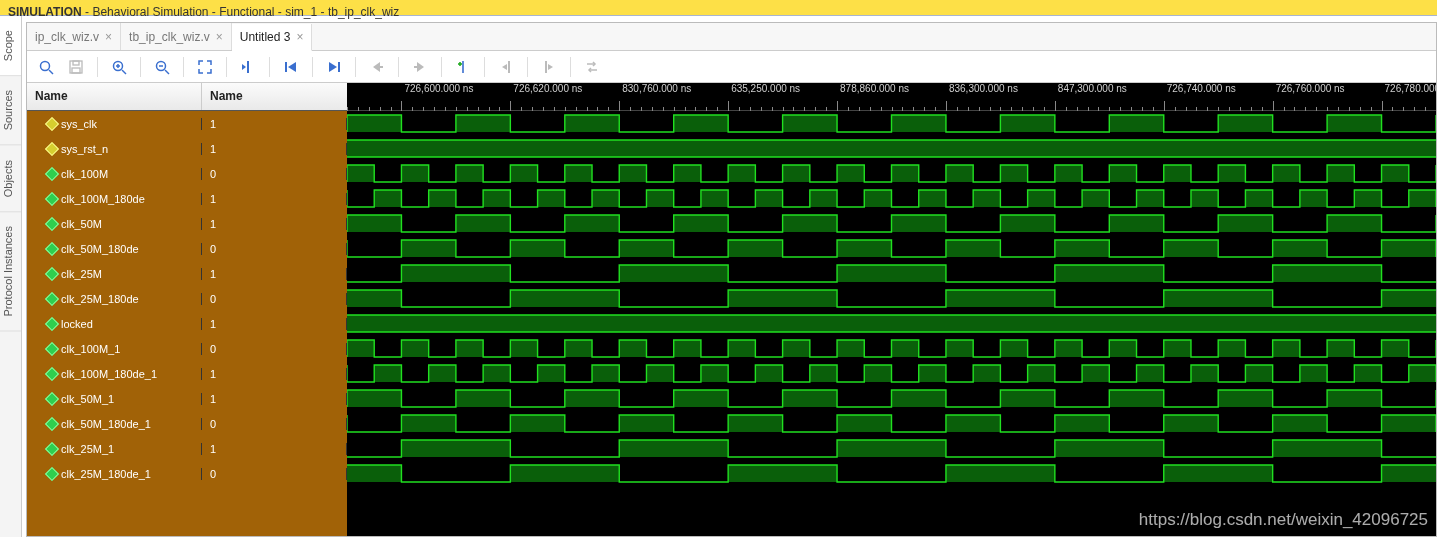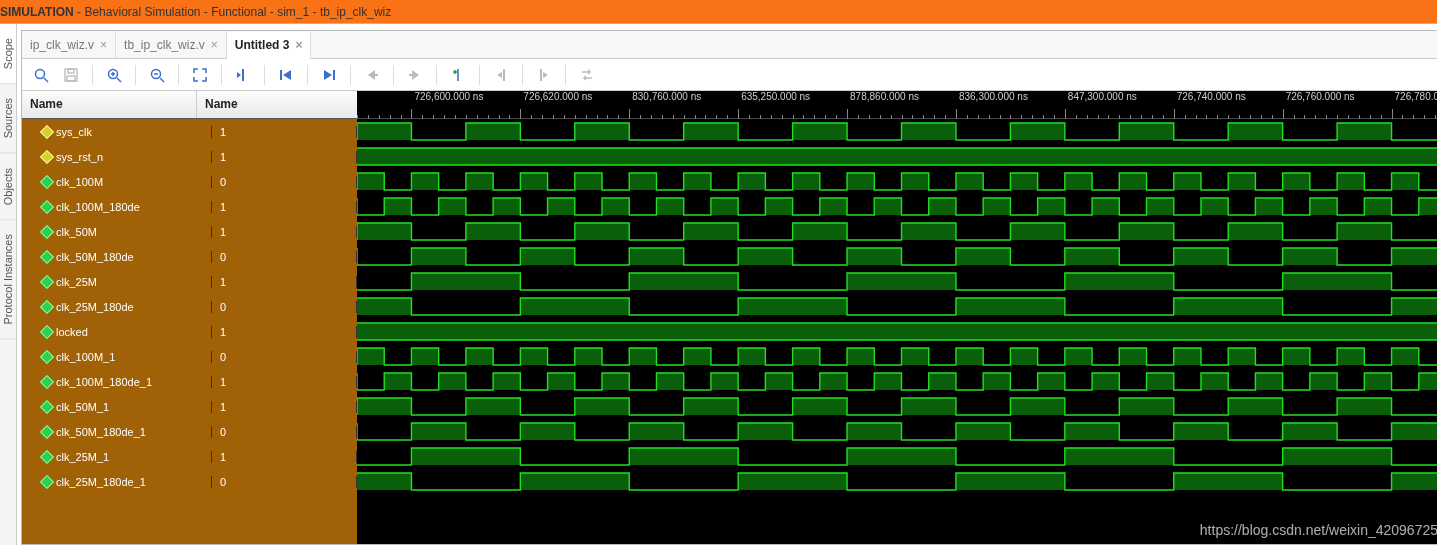--- a/index.html
+++ b/index.html
@@ -1,52 +1,52 @@
 <!DOCTYPE html>
 <html><head>
 <meta charset="utf-8">
 <style>
   * { box-sizing: border-box; margin: 0; padding: 0; font-family: Arial, sans-serif; }
   body { width: 1437px; height: 545px; background: #fff; overflow: hidden; font-size: 12px; }
-  .title-bar { background: #f97316; height: 24px; line-height: 24px; color: #333; border-bottom:1px solid #a8b5d0;}
+  .title-bar { background: #fde047; height: 16px; line-height: 24px; padding-left: 8px; color: #333; border-bottom:1px solid #a8b5d0;}
   .title-bar b { font-weight:bold; }
   .main-row { display:flex; height: 521px; }
   .side-tabs { width: 22px; background:#f4f4f4; border-right:1px solid #ccc; display:flex; flex-direction:column; }
   .side-tab { flex:0 0 auto; writing-mode: vertical-rl; transform: rotate(180deg); text-align:center; color:#555; padding:14px 2px; border-top:1px solid #ddd; cursor:pointer; font-size:11px;}
   .side-tab.sel { background:#fff; }
   .content { flex:1; display:flex; flex-direction:column; border:1px solid #bbb; margin:6px 0 0 4px; }
   .file-tabs { height:28px; background:#f7f7f7; display:flex; align-items:stretch; border-bottom:1px solid #ccc;}
   .file-tab { display:flex; align-items:center; padding:0 8px; border-right:1px solid #ddd; color:#777; gap:6px; cursor:pointer;}
-  .file-tab.active { background:#fff; color:#222; font-weight:bold; position:relative; top:1px; border-bottom:1px solid #fff;}
+  .file-tab.active { background:#fff; color:#222; font-weight:normal; position:relative; top:1px; border-bottom:1px solid #fff;}
   .file-tab .x { color:#999; font-size:12px; cursor:pointer;}
   .toolbar { height:32px; display:flex; align-items:center; gap:8px; padding:0 8px; border-bottom:1px solid #ccc; background:#fff;}
   .tool-btn { width:22px; height:22px; display:flex; align-items:center; justify-content:center; color:#3a6fcf; cursor:pointer; border-radius:2px;}
   .tool-btn svg { width:16px; height:16px; }
   .tool-btn.dis { color:#bbb; }
   .sep { width:1px; height:20px; background:#ddd; margin:0 2px;}
   .wave-area { flex:1; display:flex; min-height:0;}
   .sig-cols { display:flex; flex-direction:column; background:#a16207; }
   .hdr-row { display:flex; height:28px; background:linear-gradient(#fbfbfb,#e9e9e9); color:#222; font-weight:bold; border-bottom:1px solid #555;}
   .hdr-name { width:175px; padding:6px 8px; border-right:1px solid #ccc;}
   .hdr-val { width:145px; padding:6px 8px;}
   .sig-rows { overflow:hidden; }
   .sig-row { display:flex; height:25px; color:#fff; align-items:center; font-size:11px;}
-  .sig-name { width:190px; padding-left:20px; border-right:1px solid #333; display:flex; align-items:center; gap:4px; white-space:nowrap;}
+  .sig-name { width:175px; padding-left:20px; border-right:1px solid #333; display:flex; align-items:center; gap:4px; white-space:nowrap;}
   .sig-val  { width:145px; padding-left:8px; border-right:1px solid #333;}
   .pin-icon { display:inline-block; width:10px; height:10px; background:#2fcf4f; border:1px solid #8fff9f; transform:rotate(45deg);}
   .pin-icon.y { background:#d6cf2f; border-color:#fcf88f;}
   .waves { flex:1; min-width:0; background:#000; position:relative; overflow:hidden;}
   .ruler { height:28px; position:relative; border-bottom:1px solid #444; color:#cfcfcf; font-size:10px; }
   .tick { position:absolute; border-left:1px solid #888; height:10px; top:18px;}
   .tick.minor{ height:4px; top:24px;}
   .tick .lbl { position:absolute; left:2px; top:-18px; white-space:nowrap;}
   .wave-rows { position:relative;}
   .wave-row { height:25px; position:relative; }
   .wave-row svg { position:absolute; inset:0; }
-  .watermark { position:absolute; right:8px; bottom:6px; color:rgba(230,230,230,0.75); font-size:14px; font-family:Arial; pointer-events:none;}
+  .watermark { position:absolute; right:8px; bottom:6px; color:rgba(230,230,230,0.75); font-size:17px; font-family:Arial; pointer-events:none;}
 </style>
 </head>
 <body>
 
 <div class="title-bar">
   <b>SIMULATION</b><span> - Behavioral Simulation - Functional - sim_1 - tb_ip_clk_wiz</span>
 </div>
 
 <div class="main-row">
   <div class="side-tabs" id="side-tabs">

